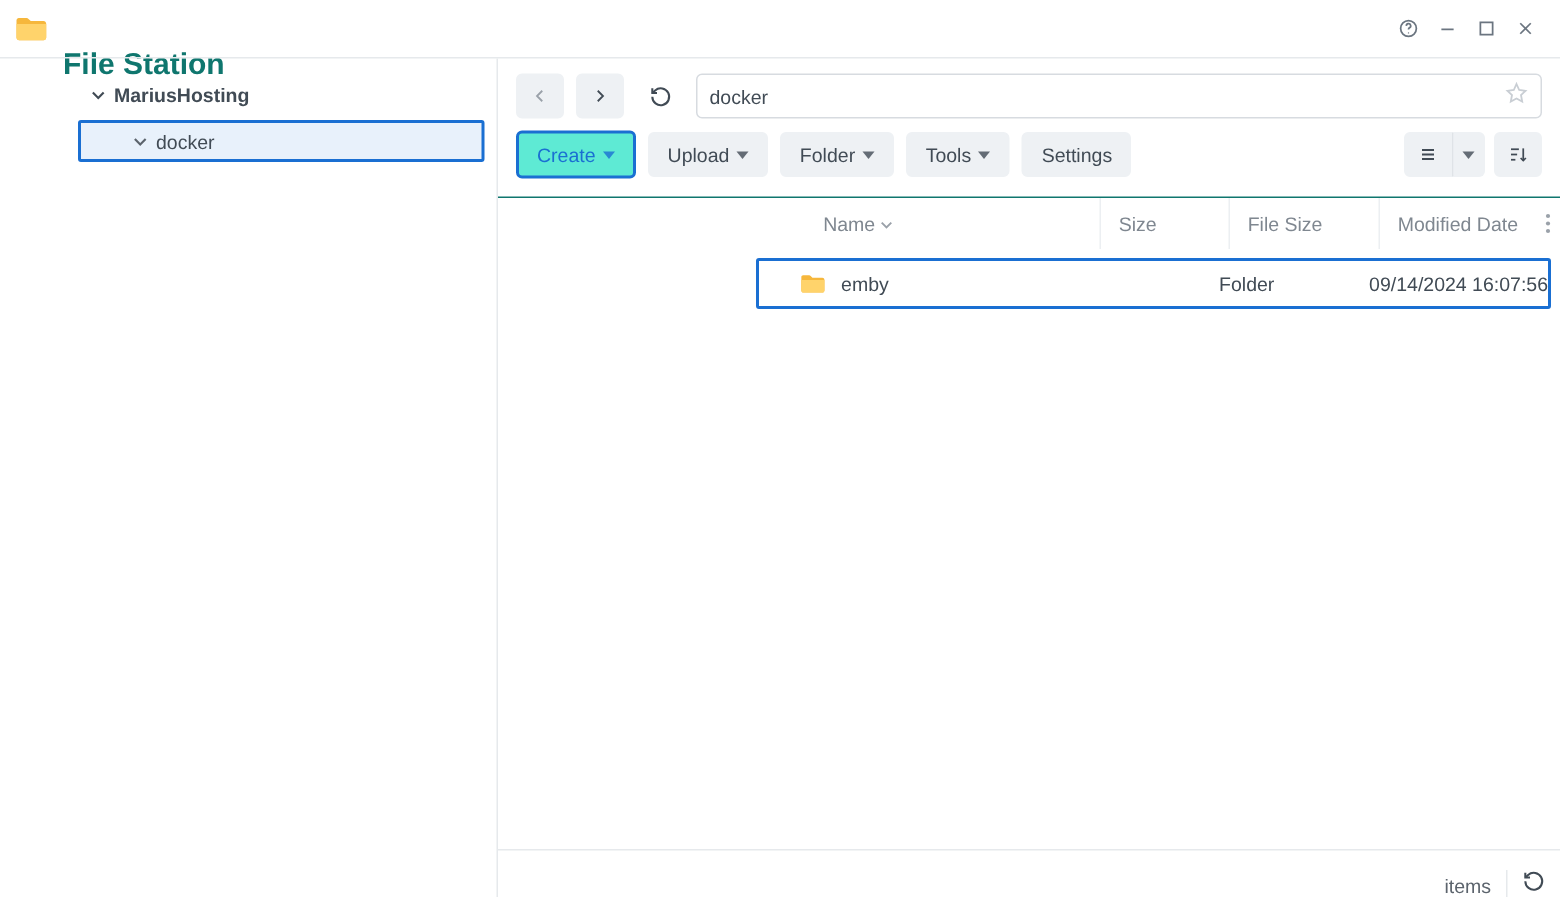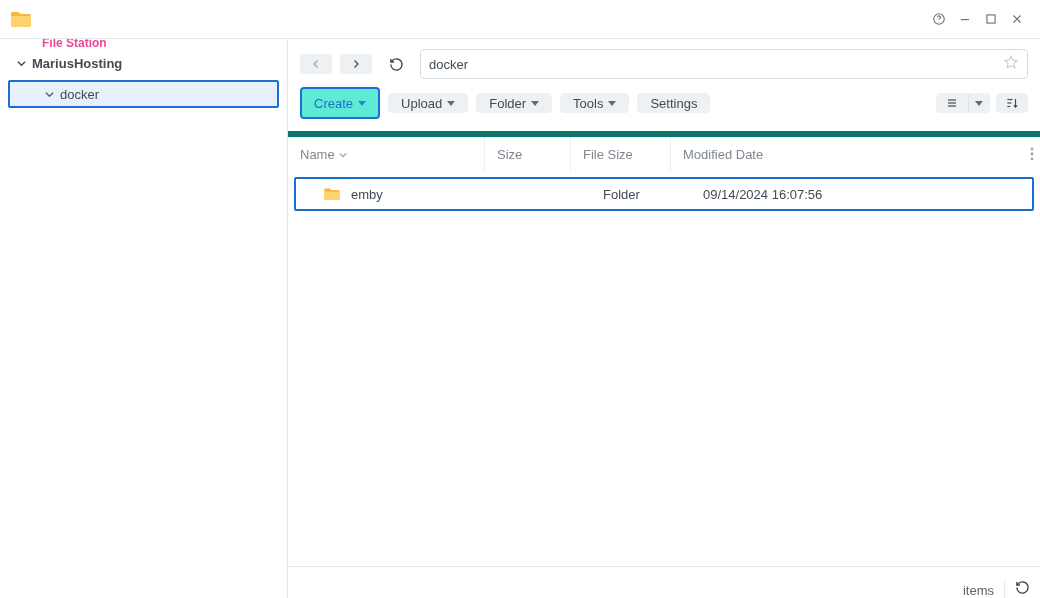--- a/index.html
+++ b/index.html
@@ -2,55 +2,55 @@
 <html><head>
 <meta charset="utf-8">
 <style>
   * { box-sizing: border-box; font-family: -apple-system, BlinkMacSystemFont, "Segoe UI", Arial, sans-serif; }
   body { margin: 0; background: #fff; color: #414b55; font-size: 13px; }
   .window { width: 1040px; height: 598px; display: flex; flex-direction: column; }
 
   
   .titlebar { height: 38px; display: flex; align-items: center; padding: 0 10px; }
   .titlebar .app-icon { width: 22px; height: 18px; margin-right: 10px; position: relative; }
-  .titlebar .title { font-weight: 600; color: #ec4899; font-size: 12px; margin-top: 48px; }
+  .titlebar .title { font-weight: 600; color: #0f766e; font-size: 20px; margin-top: 48px; }
   .titlebar .spacer { flex: 1; }
   .win-btn { width: 26px; height: 26px; display: inline-flex; align-items: center; justify-content: center; color: #6b7580; cursor: pointer; } 
   .win-btn svg { stroke: currentColor; }
 
-  .body-split { flex: 1; display: flex; border-top: 1px solid #e6e9ec; min-height: 0; }
+  .body-split { flex: 1; display: flex; border-top: 1px solid #e6e9ec; min-height: 0; padding-left: 44px; }
 
   
   .sidebar { width: 288px; border-right: 1px solid #e6e9ec; padding-top: 10px; }
   .tree-item { display: flex; align-items: center; height: 28px; font-size: 13px; color: #414b55; cursor: pointer; }
   .tree-root { font-weight: 700; padding-left: 14px; }
   .tree-child { padding-left: 32px; background: #e8f1fb; border: 2px solid #1a6fd2; border-radius: 2px; margin: 3px 8px 0 8px; }
   .caret { display: inline-flex; width: 14px; height: 14px; align-items: center; justify-content: center; margin-right: 4px; }
 
   
   .main { flex: 1; display: flex; flex-direction: column; min-width: 0; }
   .toolbar { padding: 10px 12px 4px 12px; }
   .toolrow { display: flex; align-items: center; gap: 8px; margin-bottom: 8px; }
-  .btn { height: 20px; background: #eef1f4; border: 1px solid #eef1f4; border-radius: 4px; display: inline-flex; align-items: center; justify-content: center; padding: 0 12px; color: #414b55; font-size: 13px; cursor: pointer; gap: 5px; }
+  .btn { height: 30px; background: #eef1f4; border: 1px solid #eef1f4; border-radius: 4px; display: inline-flex; align-items: center; justify-content: center; padding: 0 12px; color: #414b55; font-size: 13px; cursor: pointer; gap: 5px; }
   .btn.icon-only { width: 32px; padding: 0; }
   .btn.primary-outline { border: 2px solid #1a6fd2; color: #1a6fd2; background: #5eead4; font-weight: 500; height: 32px; }
   .dropdown-caret { display: inline-block; width: 0; height: 0; border-left: 4px solid transparent; border-right: 4px solid transparent; border-top: 5px solid currentColor; opacity: .8; }
   .path-box { flex: 1; display: flex; align-items: center; height: 30px; border: 1px solid #d7dbe0; border-radius: 4px; padding: 0 8px; }
   .path-text { flex: 1; color: #414b55; }
   .star { color: #c9ced4; font-size: 16px; }
   .search-box { width: 190px; display: flex; align-items: center; height: 30px; border: 1px solid #d7dbe0; border-radius: 4px; padding: 0 8px; color: #9aa1a9; }
   .search-box svg { margin-right: 2px; }
   .search-input { border: none; outline: none; flex: 1; font-size: 13px; color: #414b55; background: transparent; }
   .toolrow2-right { display: flex; gap: 6px; }
   .split-btn { display: flex; }
   .split-btn .btn { border-radius: 4px 0 0 4px; padding: 0 8px; }
   .split-btn .btn + .btn { border-radius: 0 4px 4px 0; border-left: 1px solid #dfe3e7; padding: 0 6px; }
 
   
-  .grid { flex: 1; display: flex; flex-direction: column; border-top: 6px solid #0f766e; min-height: 0; }
+  .grid { flex: 1; display: flex; flex-direction: column; border-top: 1px solid #0f766e; min-height: 0; align-items: flex-end; }
   .grid-head { display: flex; height: 34px; align-items: center; color: #7f8790; font-size: 13px; padding-right: 0; }
   .col { display: flex; align-items: center; padding-left: 12px; height: 100%; }
   .col.name { width: 196px; }
   .col.size { width: 86px; border-left: 1px solid #eceff2; }
   .col.type { width: 100px; border-left: 1px solid #eceff2; }
   .col.mod  { flex: 1; border-left: 1px solid #eceff2; }
   .col.menu { width: 28px; text-align: center; color: #9aa1a9; cursor: pointer; justify-content: center; }
   .sort-ind { margin-left: 4px; }
 
   .grid-body { flex: 1; padding: 6px 6px 0 6px; overflow: auto; }

